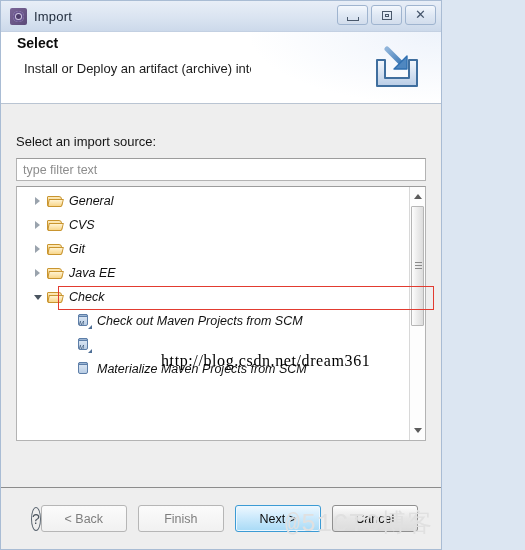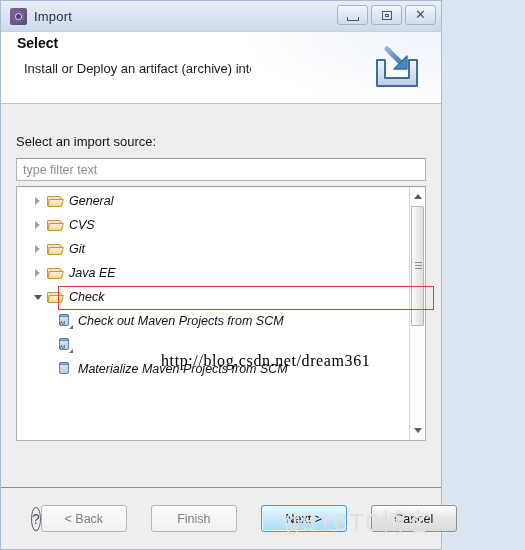--- a/index.html
+++ b/index.html
@@ -81,21 +81,21 @@
     display:flex;align-items:center;padding-left:6px;
     font-size:12.5px;color:#8d8d8d;
   }
   .tree-wrap{
     margin-top:5px;height:255px;box-sizing:border-box;
     background:#fff;border:1px solid #b3b3b3;border-top-color:#9c9c9c;
     position:relative;overflow:hidden;display:flex;
   }
   .tree{flex:1 1 auto;position:relative;overflow:hidden;padding-top:2px;}
   .row{height:24px;display:flex;align-items:center;position:relative;font-size:12.5px;color:#111;white-space:nowrap;font-style:italic;}
-  .row.child{padding-left:40px;}
+  .row.child{padding-left:40px;margin-left:19px;}
   .row.top{padding-left:14px;}
   .arrow{
     width:13px;flex:0 0 13px;display:flex;align-items:center;justify-content:center;
   }
   .arrow i{
     display:block;width:0;height:0;
     border-left:5px solid #9aa3ad;border-top:4px solid transparent;border-bottom:4px solid transparent;
   }
   .arrow.open i{
     border-left:4px solid transparent;border-right:4px solid transparent;
@@ -182,21 +182,21 @@
   .footer{
     flex:0 0 62px;position:relative;background:#eeeeee;
     border-top:1px solid #8c8c8c;
     display:flex;align-items:center;padding:0 16px;box-sizing:border-box;
   }
   .help{
     width:22px;height:22px;border-radius:50%;border:1px solid #5a6570;
     color:#4a545e;font-size:14px;display:flex;align-items:center;justify-content:center;
     margin-left:14px;background:#eeeeee;
   }
-  .btns{margin-left:auto;display:flex;gap:24px;align-items:center;}
+  .btns{margin-left:auto;display:flex;gap:11px;align-items:center;}
   .btn{
     width:86px;height:27px;box-sizing:border-box;font-size:12.5px;
     display:flex;align-items:center;justify-content:center;
     border:1px solid #b6b6b6;border-radius:3px;color:#7e7e7e;
     background:linear-gradient(180deg,#fbfbfb 0%,#f1f1f1 100%);
   }
   .btn.enabled{color:#141414;border-color:#8f8f8f;
     background:linear-gradient(180deg,#fdfdfd 0%,#e6e6e6 48%,#dcdcdc 100%);}
   .btn.default{
     color:#0d0d0d;border:1px solid #3c9bd4;border-radius:3px;

